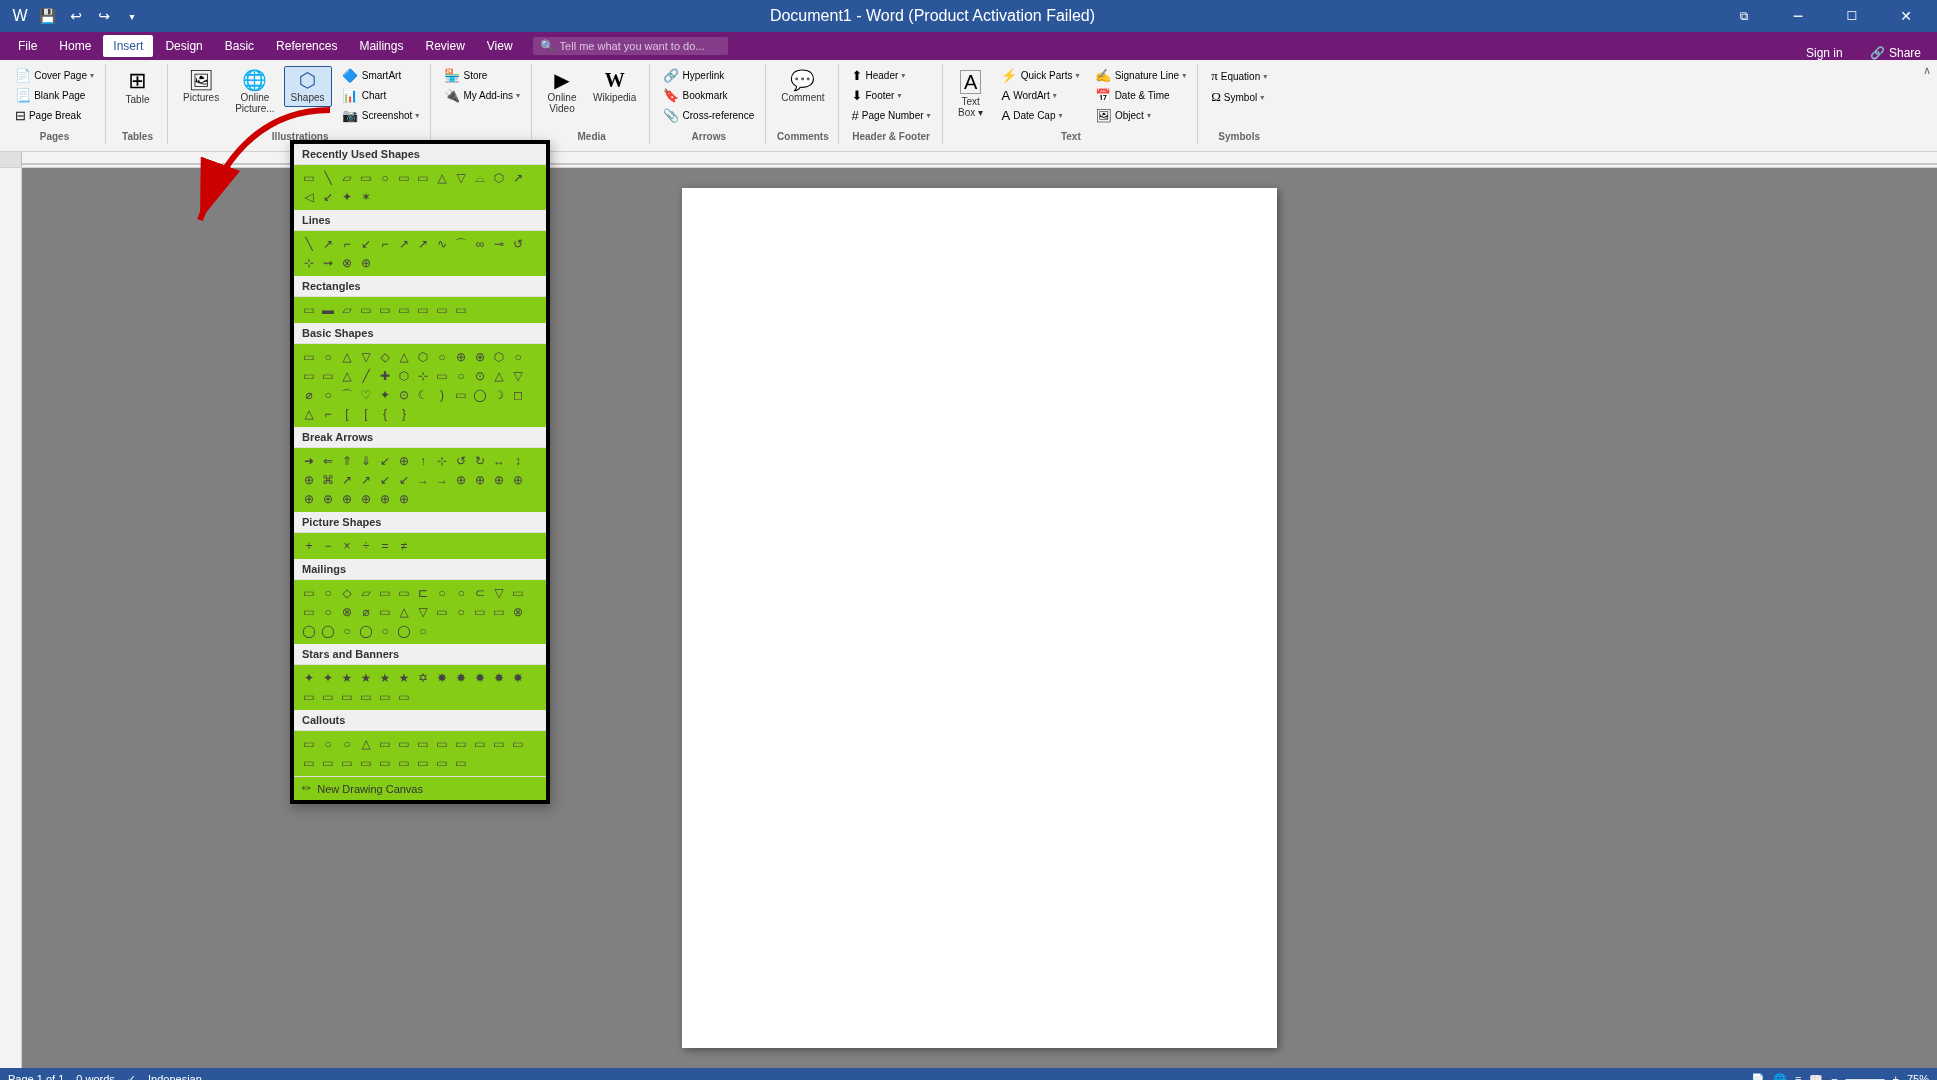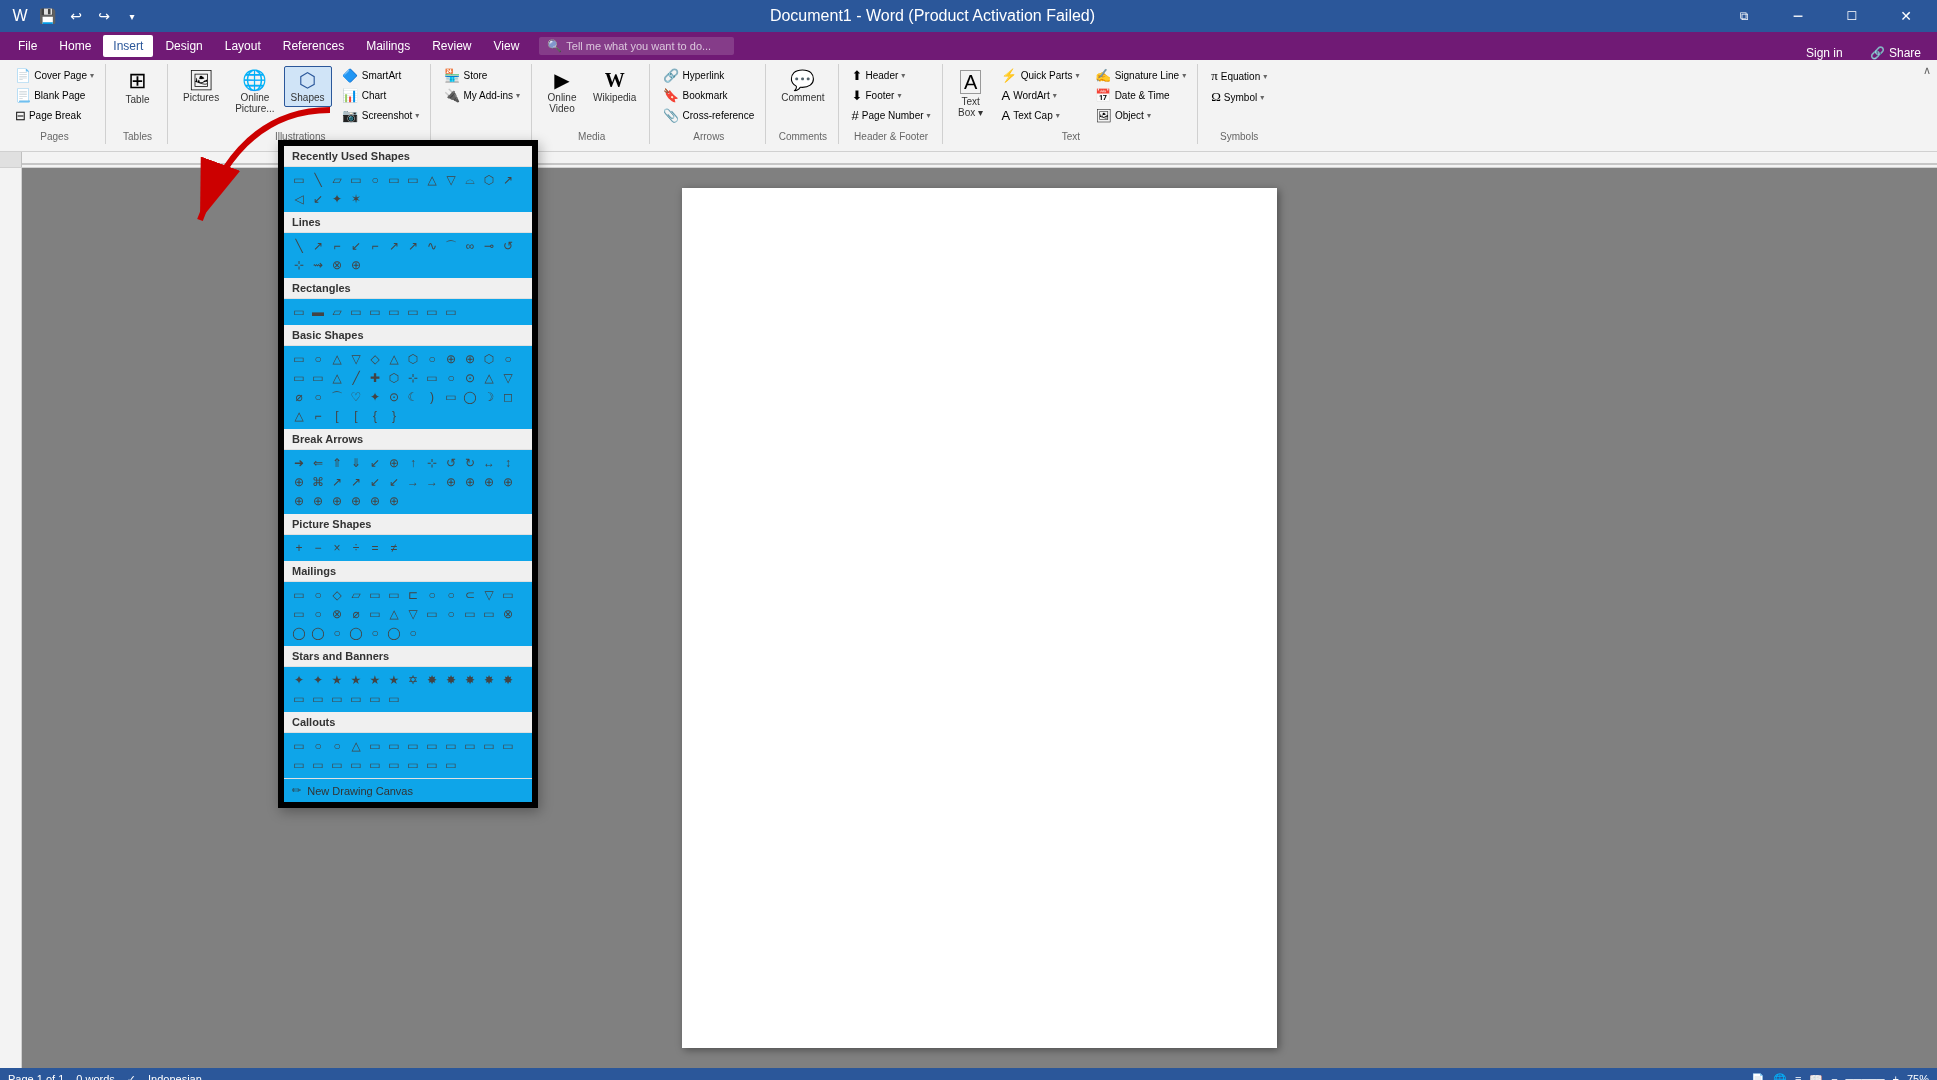--- a/index.html
+++ b/index.html
@@ -65,20 +65,21 @@
       padding: 2px 6px 2px 6px;
       min-width: 60px;
     }
     .ribbon-group:last-child { border-right: none; }
     .ribbon-group-items { display: flex; align-items: flex-start; gap: 2px; flex: 1; }
     .ribbon-group-label {
       font-size: 10px;
       color: #666;
       margin-top: 2px;
       white-space: nowrap;
+      font-weight: bold;
     }
     .rb-btn {
       display: flex;
       flex-direction: column;
       align-items: center;
       justify-content: flex-start;
       padding: 3px 6px;
       cursor: pointer;
       border-radius: 2px;
       border: 1px solid transparent;
@@ -158,24 +159,24 @@
       color: white;
       font-size: 11px;
       gap: 12px;
     }
     .status-bar-right { margin-left: auto; display: flex; align-items: center; gap: 8px; }
 
     
     .shapes-dropdown {
       position: absolute;
       top: 140px;
-      left: 278px;
+      left: 290px;
       width: 260px;
-      background: #0ea5e9;
-      border: 6px solid #000000;
+      background: #84cc16;
+      border: 4px solid #000000;
       box-shadow: 2px 4px 12px rgba(0,0,0,0.3);
       z-index: 1000;
       font-size: 11px;
     }
     .shapes-section-title {
       padding: 4px 8px;
       font-size: 11px;
       color: #333;
       font-weight: bold;
       background: #f0f0f0;
@@ -249,21 +250,21 @@
     <div class="win-btn" style="font-size:12px;">☐</div>
     <div class="win-btn close-btn" style="font-size:14px;">✕</div>
   </div>
 </div>
 
 <div class="menu-bar">
   <div class="menu-item">File</div>
   <div class="menu-item">Home</div>
   <div class="menu-item active">Insert</div>
   <div class="menu-item">Design</div>
-  <div class="menu-item">Layout</div>
+  <div class="menu-item">Basic</div>
   <div class="menu-item">References</div>
   <div class="menu-item">Mailings</div>
   <div class="menu-item">Review</div>
   <div class="menu-item">View</div>
   <div class="search-bar" style="margin-left:8px;">
     <span>🔍</span>
     <input class="search-input" placeholder="Tell me what you want to do..." style="">
   </div>
   <div class="menu-bar-right">
     <div class="sign-in">Sign in</div>
@@ -434,21 +435,21 @@
             <span>Quick Parts</span>
             <span class="dropdown-arrow">▾</span>
           </div>
           <div class="rb-col-item">
             <span class="icon">A</span>
             <span>WordArt</span>
             <span class="dropdown-arrow">▾</span>
           </div>
           <div class="rb-col-item">
             <span class="icon">A</span>
-            <span>Text Cap</span>
+            <span>Date Cap</span>
             <span class="dropdown-arrow">▾</span>
           </div>
         </div>
         <div class="rb-col">
           <div class="rb-col-item">
             <span class="icon">✍</span>
             <span>Signature Line</span>
             <span class="dropdown-arrow">▾</span>
           </div>
           <div class="rb-col-item">

